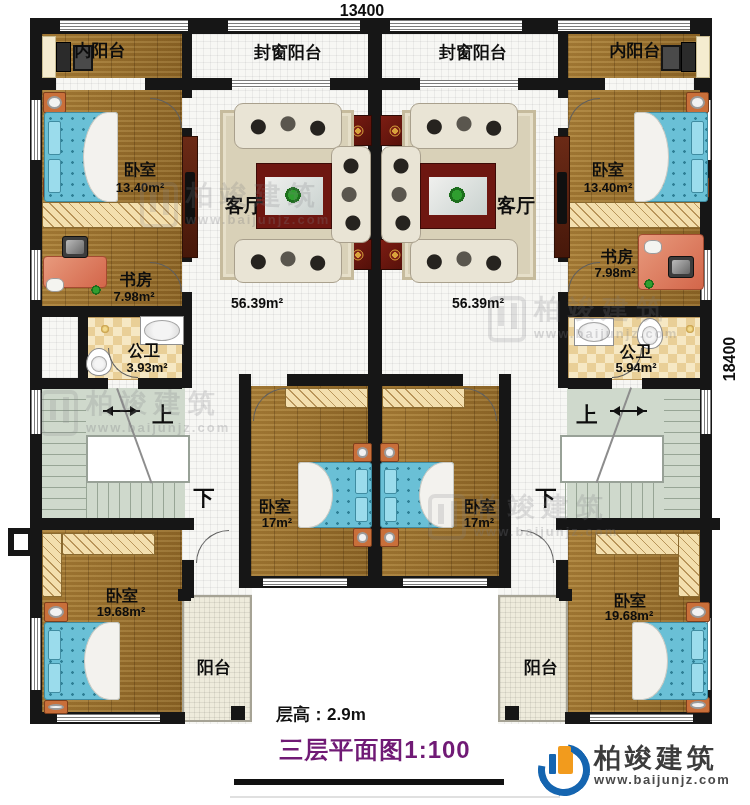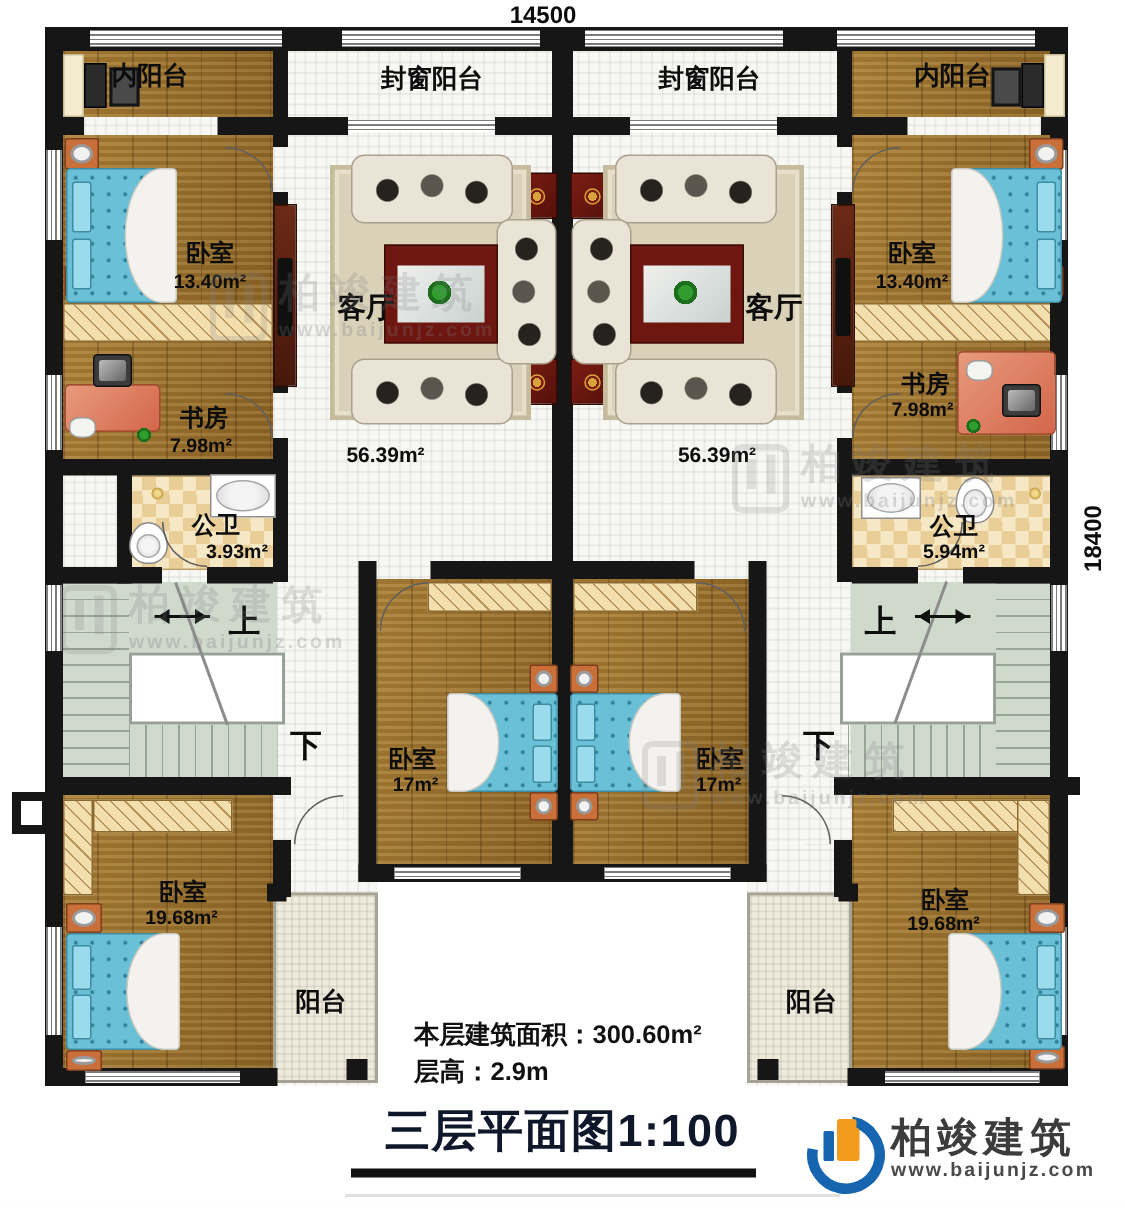--- a/index.html
+++ b/index.html
@@ -89,22 +89,22 @@
   .sarrow{position:absolute;height:0;border-top:2px solid #111;}
   .sarrow::before{content:"";position:absolute;left:-3px;top:-6px;border:5px solid transparent;border-right:8px solid #111;}
   .sarrow::after{content:"";position:absolute;right:-3px;top:-6px;border:5px solid transparent;border-left:8px solid #111;}
   .diag{position:absolute;border-top:2px solid #8d8d8d;transform-origin:0 0;}
   
   .lb{position:absolute;transform:translateX(-50%);font-weight:bold;color:#0d0d0d;white-space:nowrap;line-height:1;}
   .f13{font-size:13px}.f14{font-size:14px}.f16{font-size:16px}.f17{font-size:17px}
   .f19{font-size:19px}.f21{font-size:21px}
   .dim{position:absolute;font-weight:bold;color:#0d0d0d;font-size:16px;white-space:nowrap;}
   .info{position:absolute;font-weight:bold;color:#111;font-size:17px;white-space:nowrap;}
-  .title{position:absolute;left:375px;transform:translateX(-50%);font-weight:600;color:#0f172a;
-    font-size:30px;white-space:nowrap;letter-spacing:1px;}
+  .title{position:absolute;left:375px;transform:translateX(-50%);font-weight:600;color:#701a75;
+    font-size:24px;white-space:nowrap;letter-spacing:1px;}
   .titlebar{position:absolute;background:#111;}
   .grayline{position:absolute;background:#e0e0e0;}
   
   .wm{position:absolute;display:flex;align-items:flex-start;gap:8px;opacity:.55;pointer-events:none;}
   .wm-logo{width:30px;height:38px;border:4px solid rgba(128,128,133,.38);border-radius:7px;position:relative;flex:none;}
   .wm-logo::after{content:"";position:absolute;left:6px;top:6px;width:6px;height:20px;background:rgba(128,128,133,.38);}
   .wm-logo::before{content:"";position:absolute;right:5px;top:3px;width:6px;height:26px;background:rgba(128,128,133,.38);}
   .wm-name{font-size:27px;font-weight:bold;color:rgba(122,122,128,.4);letter-spacing:7px;line-height:1;}
   .wm-site{font-size:13px;font-weight:bold;color:rgba(122,122,128,.5);letter-spacing:2px;line-height:1;margin-top:4px;}
   
@@ -336,21 +336,21 @@
   <div class="arc arc-bl" style="left:108px;top:348px;width:30px;height:30px"></div>
   <div class="arc arc-br" style="left:612px;top:348px;width:30px;height:30px"></div>
   <div class="arc arc-tl" style="left:253px;top:388px;width:33px;height:33px"></div>
   <div class="arc arc-tr" style="left:464px;top:388px;width:33px;height:33px"></div>
   <div class="arc arc-tl" style="left:196px;top:530px;width:33px;height:33px"></div>
   <div class="arc arc-tr" style="left:521px;top:530px;width:33px;height:33px"></div>
 
   <div class="sarrow" style="left:103px;top:410px;width:37px"></div>
   <div class="sarrow" style="left:610px;top:410px;width:37px"></div>
 
-  <div class="dim" style="left:362px;top:2px;transform:translateX(-50%)">14500</div>
+  <div class="dim" style="left:362px;top:2px;transform:translateX(-50%)">13400</div>
   <div class="dim" style="left:700px;top:350px;width:60px;text-align:center;transform:rotate(-90deg)">18400</div>
 
   <div class="lb f17" style="left:288px;top:44px">封窗阳台</div>
   <div class="lb f17" style="left:473px;top:44px">封窗阳台</div>
   <div class="lb f17" style="left:100px;top:42px">内阳台</div>
   <div class="lb f17" style="left:635px;top:42px">内阳台</div>
 
   <div class="lb f16" style="left:140px;top:162px">卧室</div>
   <div class="lb f13" style="left:140px;top:181px">13.40m²</div>
   <div class="lb f16" style="left:608px;top:162px">卧室</div>
@@ -360,21 +360,21 @@
   <div class="lb f19" style="left:516px;top:196px">客厅</div>
   <div class="lb f14" style="left:257px;top:296px">56.39m²</div>
   <div class="lb f14" style="left:478px;top:296px">56.39m²</div>
 
   <div class="lb f16" style="left:136px;top:272px">书房</div>
   <div class="lb f13" style="left:134px;top:290px">7.98m²</div>
   <div class="lb f16" style="left:617px;top:249px">书房</div>
   <div class="lb f13" style="left:615px;top:266px">7.98m²</div>
 
   <div class="lb f16" style="left:144px;top:343px">公卫</div>
-  <div class="lb f13" style="left:158px;top:361px">3.93m²</div>
+  <div class="lb f13" style="left:147px;top:361px">3.93m²</div>
   <div class="lb f16" style="left:636px;top:344px">公卫</div>
   <div class="lb f13" style="left:636px;top:361px">5.94m²</div>
 
   <div class="lb f21" style="left:163px;top:404px">上</div>
   <div class="lb f21" style="left:587px;top:404px">上</div>
   <div class="lb f21" style="left:204px;top:487px">下</div>
   <div class="lb f21" style="left:546px;top:487px">下</div>
 
   <div class="lb f16" style="left:275px;top:499px">卧室</div>
   <div class="lb f13" style="left:277px;top:516px">17m²</div>
@@ -411,21 +411,20 @@
     </div>
   </div>
   <div class="wm" style="left:428px;top:494px;">
     <div class="wm-logo"></div>
     <div>
       <div class="wm-name">柏竣建筑</div>
       <div class="wm-site">www.baijunjz.com</div>
     </div>
   </div>
 
-  <div class="info" style="left:276px;top:678px">本层建筑面积：300.60m²</div>
   <div class="info" style="left:276px;top:703px">层高：2.9m</div>
   <div class="title" style="top:734px">三层平面图1:100</div>
   <div class="titlebar" style="left:234px;top:779px;width:270px;height:6px"></div>
   <div class="grayline" style="left:230px;top:796px;width:330px;height:2px"></div>
 
   <div class="abs" style="left:536px;top:740px;width:52px;height:52px">
     <div class="bswoosh" style="left:2px;top:4px"></div>
     <div class="bbld" style="left:22px;top:6px;width:13px;height:28px"></div>
     <div class="bbld-b" style="left:13px;top:14px;width:7px;height:20px"></div>
     <div class="bbld" style="left:31px;top:12px;width:6px;height:22px"></div>

